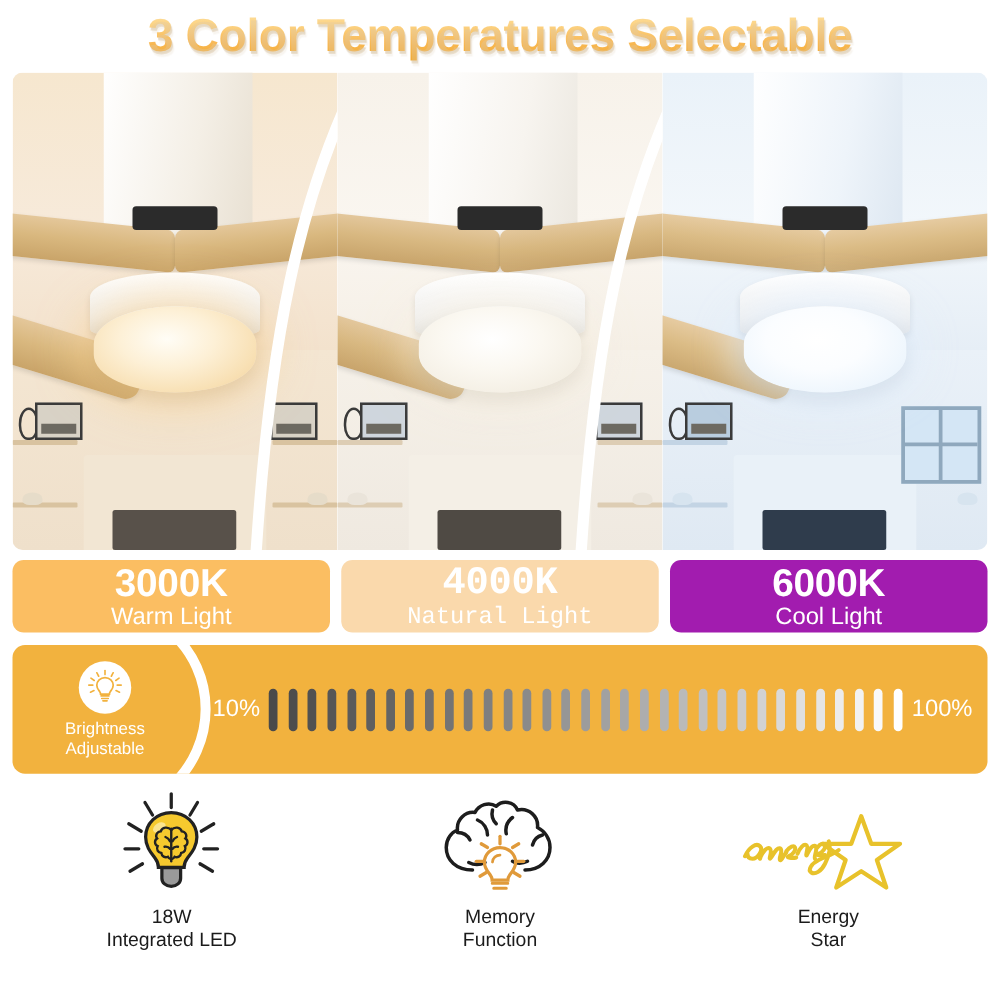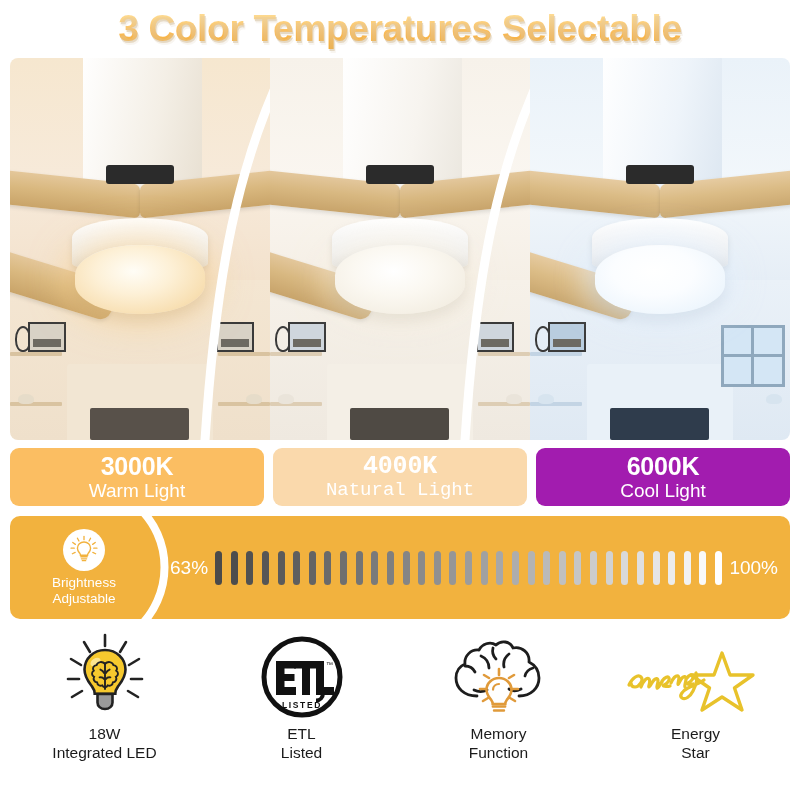--- a/index.html
+++ b/index.html
@@ -286,21 +286,21 @@
     height: 58px;
     border-radius: 9px;
     display: flex;
     flex-direction: column;
     align-items: center;
     justify-content: center;
     color: #ffffff;
     line-height: 1.02;
   }
   .badge .k {
-    font-size: 25px;
+    font-size: 31px;
     font-weight: bold;
     letter-spacing: -0.2px;
   }
   .badge .sub {
     font-size: 19px;
     font-weight: normal;
     margin-top: 1px;
   }
 
   
@@ -569,21 +569,21 @@
   </div>
 
   <div class="bp-divider">
     <svg viewBox="0 0 68 115" preserveAspectRatio="none">
       <path d="M8 -5 C 46 28, 46 86, 8 120" fill="none" stroke="#ffffff" stroke-width="8" stroke-linecap="round"></path>
     </svg>
   </div>
 
   <div class="bp-right">
     <div class="bp-scale">
-      <span class="pct">63%</span>
+      <span class="pct">10%</span>
       <span class="bars" id="bars">
           <i style="background: rgb(74, 74, 74);"></i>
           <i style="background: rgb(77, 77, 77);"></i>
           <i style="background: rgb(81, 81, 81);"></i>
           <i style="background: rgb(86, 86, 86);"></i>
           <i style="background: rgb(91, 91, 91);"></i>
           <i style="background: rgb(95, 95, 95);"></i>
           <i style="background: rgb(100, 100, 100);"></i>
           <i style="background: rgb(106, 106, 106);"></i>
           <i style="background: rgb(111, 111, 111);"></i>
@@ -643,39 +643,20 @@
         </g>
         <path d="M35.5 61h15v8.5c0 3.6-3 6.5-7.5 6.5s-7.5-2.9-7.5-6.5V61z" fill="#9A9A9A" stroke="#222222" stroke-width="2.6"></path>
       </svg>
     </div>
     <div class="flabel">
       <div>18W</div>
       <div>Integrated LED</div>
     </div>
   </div>
 
-  <div class="feature">
-    <div class="ficon">
-      <svg width="84" height="84" viewBox="0 0 84 84" aria-hidden="true">
-        <circle cx="42" cy="42" r="38" fill="none" stroke="#111111" stroke-width="5"></circle>
-        <g fill="#111111">
-          <path d="M16 26h20v7.5H24.5v5.5h10v7H24.5v6H36V60H16z"></path>
-          <path d="M34 26h24v7.5h-8V60h-8V33.5h-8z"></path>
-          <path d="M56 26h8v26h10v8H56z"></path>
-        </g>
-        <path d="M63 58c0 4.5-3 7.6-7 7.6" fill="none" stroke="#111111" stroke-width="4"></path>
-        <text x="66" y="32" font-family="'Liberation Sans',sans-serif" font-size="7" fill="#111111">™</text>
-        <text x="42" y="73" font-family="'Liberation Sans',sans-serif" font-size="8.5" font-weight="bold" letter-spacing="1.6" text-anchor="middle" fill="#111111">LISTED</text>
-      </svg>
-    </div>
-    <div class="flabel">
-      <div>ETL</div>
-      <div>Listed</div>
-    </div>
-  </div>
 
   <div class="feature">
     <div class="ficon">
       <svg width="104" height="86" viewBox="0 0 104 86" aria-hidden="true">
         <g fill="none" stroke="#1d1d1d" stroke-width="2.8" stroke-linecap="round" stroke-linejoin="round">
           <path d="M30 62C17 62 9 54 9 44c0-7 4-12 9-14-1-8 6-15 14-14 3-6 11-9 17-5 5-5 14-4 17 3 9-2 17 5 16 14 6 3 10 9 10 16 0 10-8 18-20 18"></path>
           <path d="M34 22c5 2 8 7 8 12"></path>
           <path d="M62 20c-4 3-6 8-5 13"></path>
           <path d="M18 32c4 0 8 2 10 6"></path>
           <path d="M86 34c-4 1-7 4-8 8"></path>

